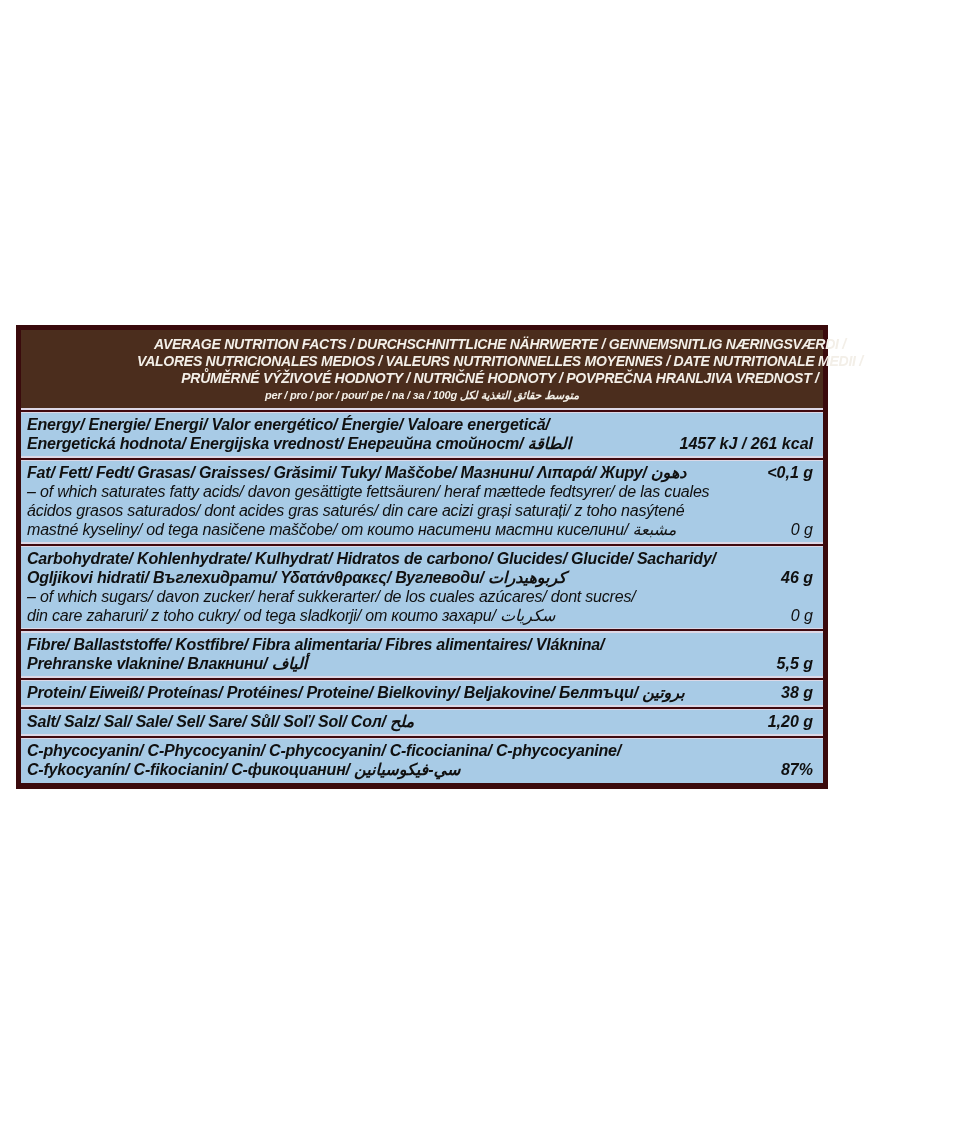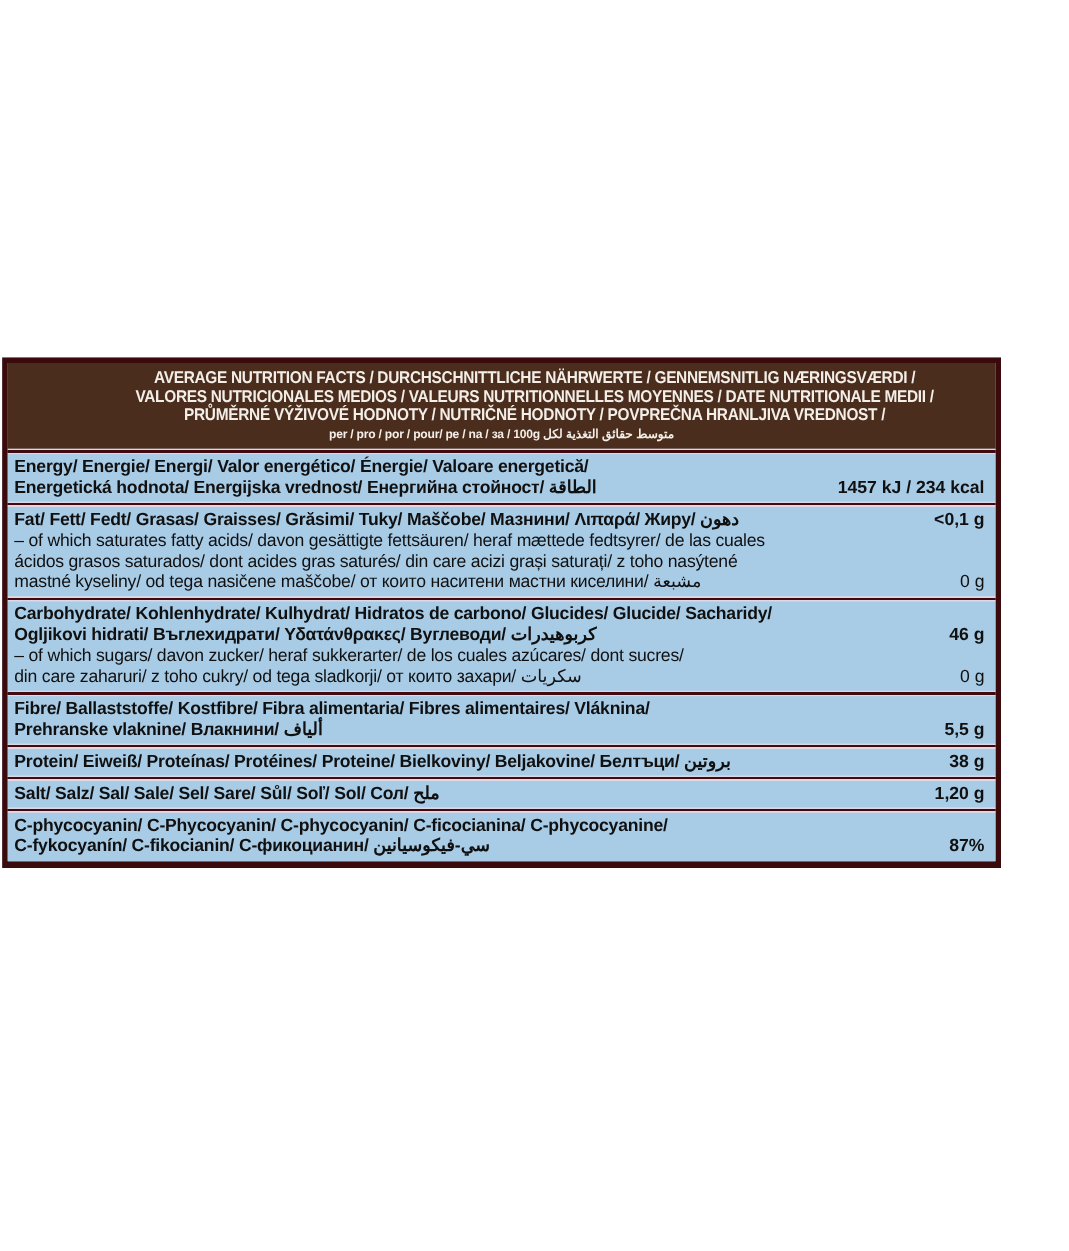--- a/index.html
+++ b/index.html
@@ -10,25 +10,26 @@
     --rule:#400a10;
     --rule-glow:#ddd8e6;
     --text:#101010;
   }
   html,body{margin:0;padding:0;}
   body{
     width:972px;height:1137px;position:relative;background:#ffffff;
     font-family:"Liberation Sans", sans-serif;overflow:hidden;
   }
   .label-table{
-    position:absolute;left:2px;top:325px;width:908px;
+    position:absolute;left:16px;top:325px;width:812px;
     box-sizing:border-box;
     border:5px solid var(--border);
     border-bottom-width:6px;
     background:var(--row-bg);
+    font-style:italic;
   }
   .hdr{
     background:var(--header-bg);
     color:var(--header-fg);
     text-align:center;
     font-weight:bold;
     padding:5px 0 3px 0;
     overflow:visible;
   }
   .hdr-main{
@@ -79,21 +80,21 @@
 PRŮMĚRNÉ VÝŽIVOVÉ HODNOTY / NUTRIČNÉ HODNOTY / POVPREČNA HRANLJIVA VREDNOST /</div>
     <div class="hdr-per">per / pro / por / pour/ pe / na  / за / 100g متوسط حقائق التغذية لكل</div>
   </div>
 
   <div class="sep"></div>
 
   <div class="row">
     <div class="line main">
       <div class="txt">Energy/ Energie/ Energi/ Valor energético/ Énergie/ Valoare energetică/
 Energetická hodnota/ Energijska vrednost/ Енергийна стойност/ الطاقة</div>
-      <div class="val">1457 kJ / 234 kcal</div>
+      <div class="val">1457 kJ / 261 kcal</div>
     </div>
   </div>
 
   <div class="sep"></div>
 
   <div class="row">
     <div class="line main">
       <div class="txt">Fat/ Fett/ Fedt/ Grasas/ Graisses/ Grăsimi/ Tuky/ Maščobe/ Мазнини/ Λιπαρά/ Жиру/ دهون</div>
       <div class="val">&lt;0,1 g</div>
     </div>

